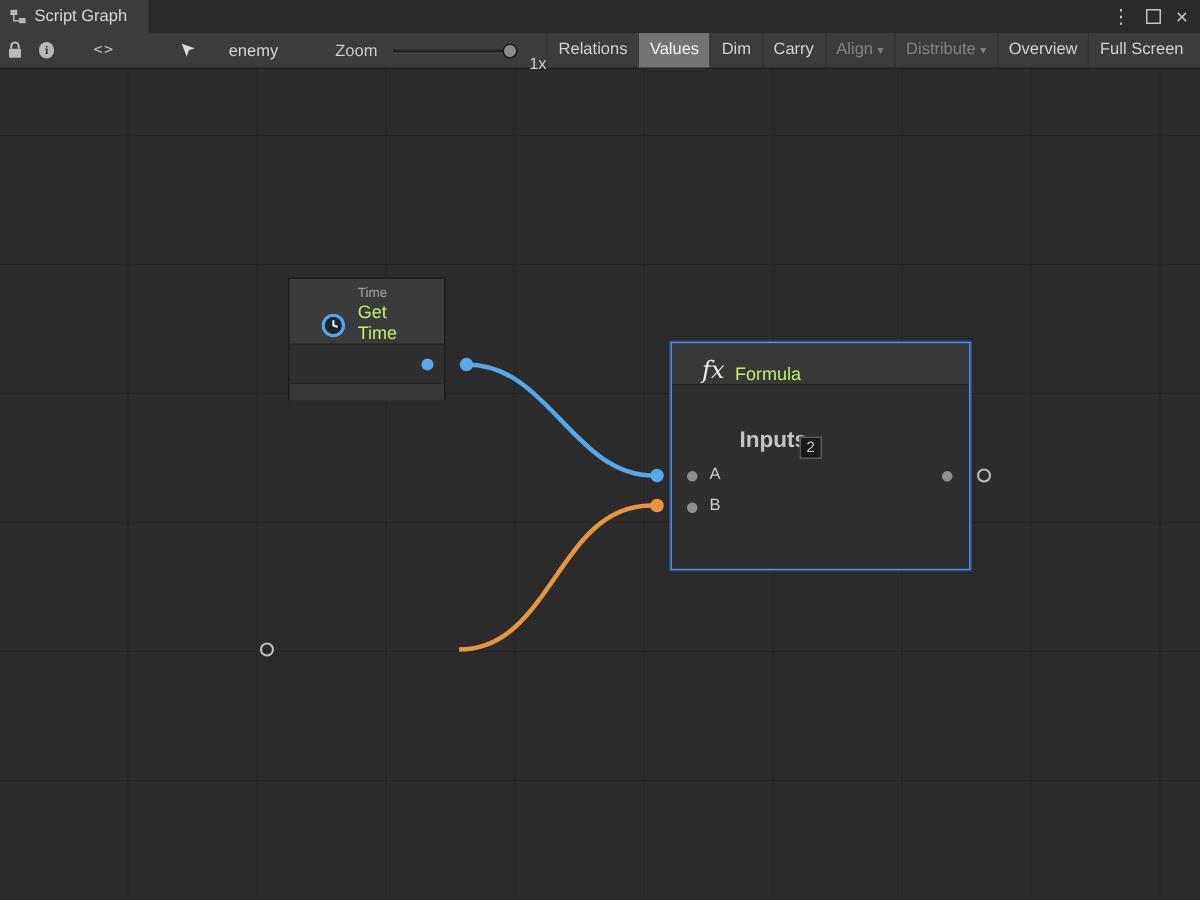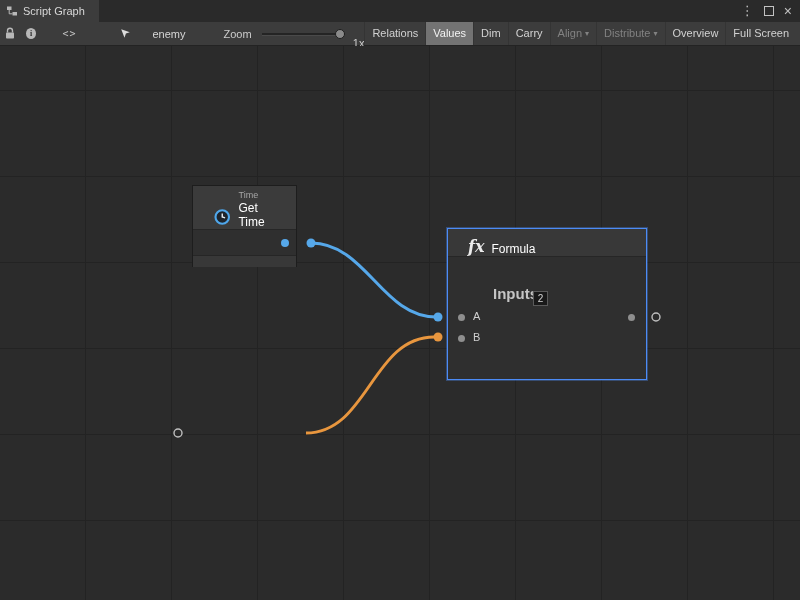--- a/index.html
+++ b/index.html
@@ -35,37 +35,37 @@
     background-image:linear-gradient(to right,#232323 1px,transparent 1px),linear-gradient(to bottom,#232323 1px,transparent 1px);
     background-size:86px 86px;background-position:85px 0px,0px 44px;}
   .wires{position:absolute;left:0;top:0;width:800px;height:554px;}
 
   
   .node{position:absolute;border:1px solid #1d1d1d;box-sizing:border-box;background:#2f2f2f;}
   .node.selected{border-color:#4c8bf5;box-shadow:0 0 0 1px rgba(76,139,245,0.35);}
   .node-header{display:flex;align-items:flex-end;gap:7px;background:#3b3b3b;border-bottom:1px solid #262626;padding:0 20px;box-sizing:border-box;}
   .hdr-text{display:flex;flex-direction:column;justify-content:center;}
   .node-cat{font-size:9px;color:#a6a6a6;line-height:11px;}
-  .node-title{font-size:12px;color:#ffffff;line-height:14px;}
+  .node-title{font-size:12px;color:#bef264;line-height:14px;}
   .node-body{position:relative;background:#2f2f2f;}
   .node-footer{background:#383838;border-top:1px solid #262626;}
   .dot{position:absolute;border-radius:50%;}
   .dot-blue{background:#56a8ea;}
   .dot-orange{background:#e8963e;}
   .dot-gray{background:#8f8f8f;}
 
   #node-get-time{left:192px;top:139px;width:105px;height:82px;}
   #node-get-time .node-header{height:44px;}
   #node-get-time .node-body{height:25px;}
   #node-get-time .node-footer{height:11px;}
 
   #node-formula{left:447px;top:182px;width:200px;height:152px;}
   #node-formula .node-header{height:28px;background:#383838;}
   #node-formula .node-body{height:122px;}
-  .fx-icon{font-family:"DejaVu Serif",serif;font-style:italic;font-weight:bold;font-size:16px;color:#ececec;}
+  .fx-icon{font-family:"DejaVu Serif",serif;font-style:italic;font-weight:normal;font-size:16px;color:#ececec;}
   .expr-field{position:absolute;left:38px;top:0px;width:152px;height:31px;box-sizing:border-box;background:#191919;border:1px solid #5a5a5a;color:#d2d2d2;font-size:11px;line-height:13px;padding:2px 5px;overflow:hidden;}
   .inputs-label{position:absolute;left:45px;top:28px;color:#c4c4c4;font-size:15px;font-weight:bold;}
   .inputs-box{position:absolute;left:85px;top:34px;width:15px;height:15px;box-sizing:border-box;background:#191919;border:1px solid #5a5a5a;color:#d2d2d2;font-size:10px;display:flex;align-items:center;justify-content:center;}
   .port-label{position:absolute;color:#cfcfcf;font-size:11px;}
 
   #node-get-name{left:190px;top:329px;width:128px;height:83px;}
   #node-get-name .node-header{height:44px;}
   #node-get-name .node-body{height:28px;}
   #node-get-name .node-footer{height:9px;}
   .obj-field{position:absolute;left:22px;top:5px;width:80px;height:18px;box-sizing:border-box;background:#1b1b1b;border:1px solid #515151;border-radius:2px;color:#d2d2d2;font-size:11px;display:flex;align-items:center;padding:0 4px;}

